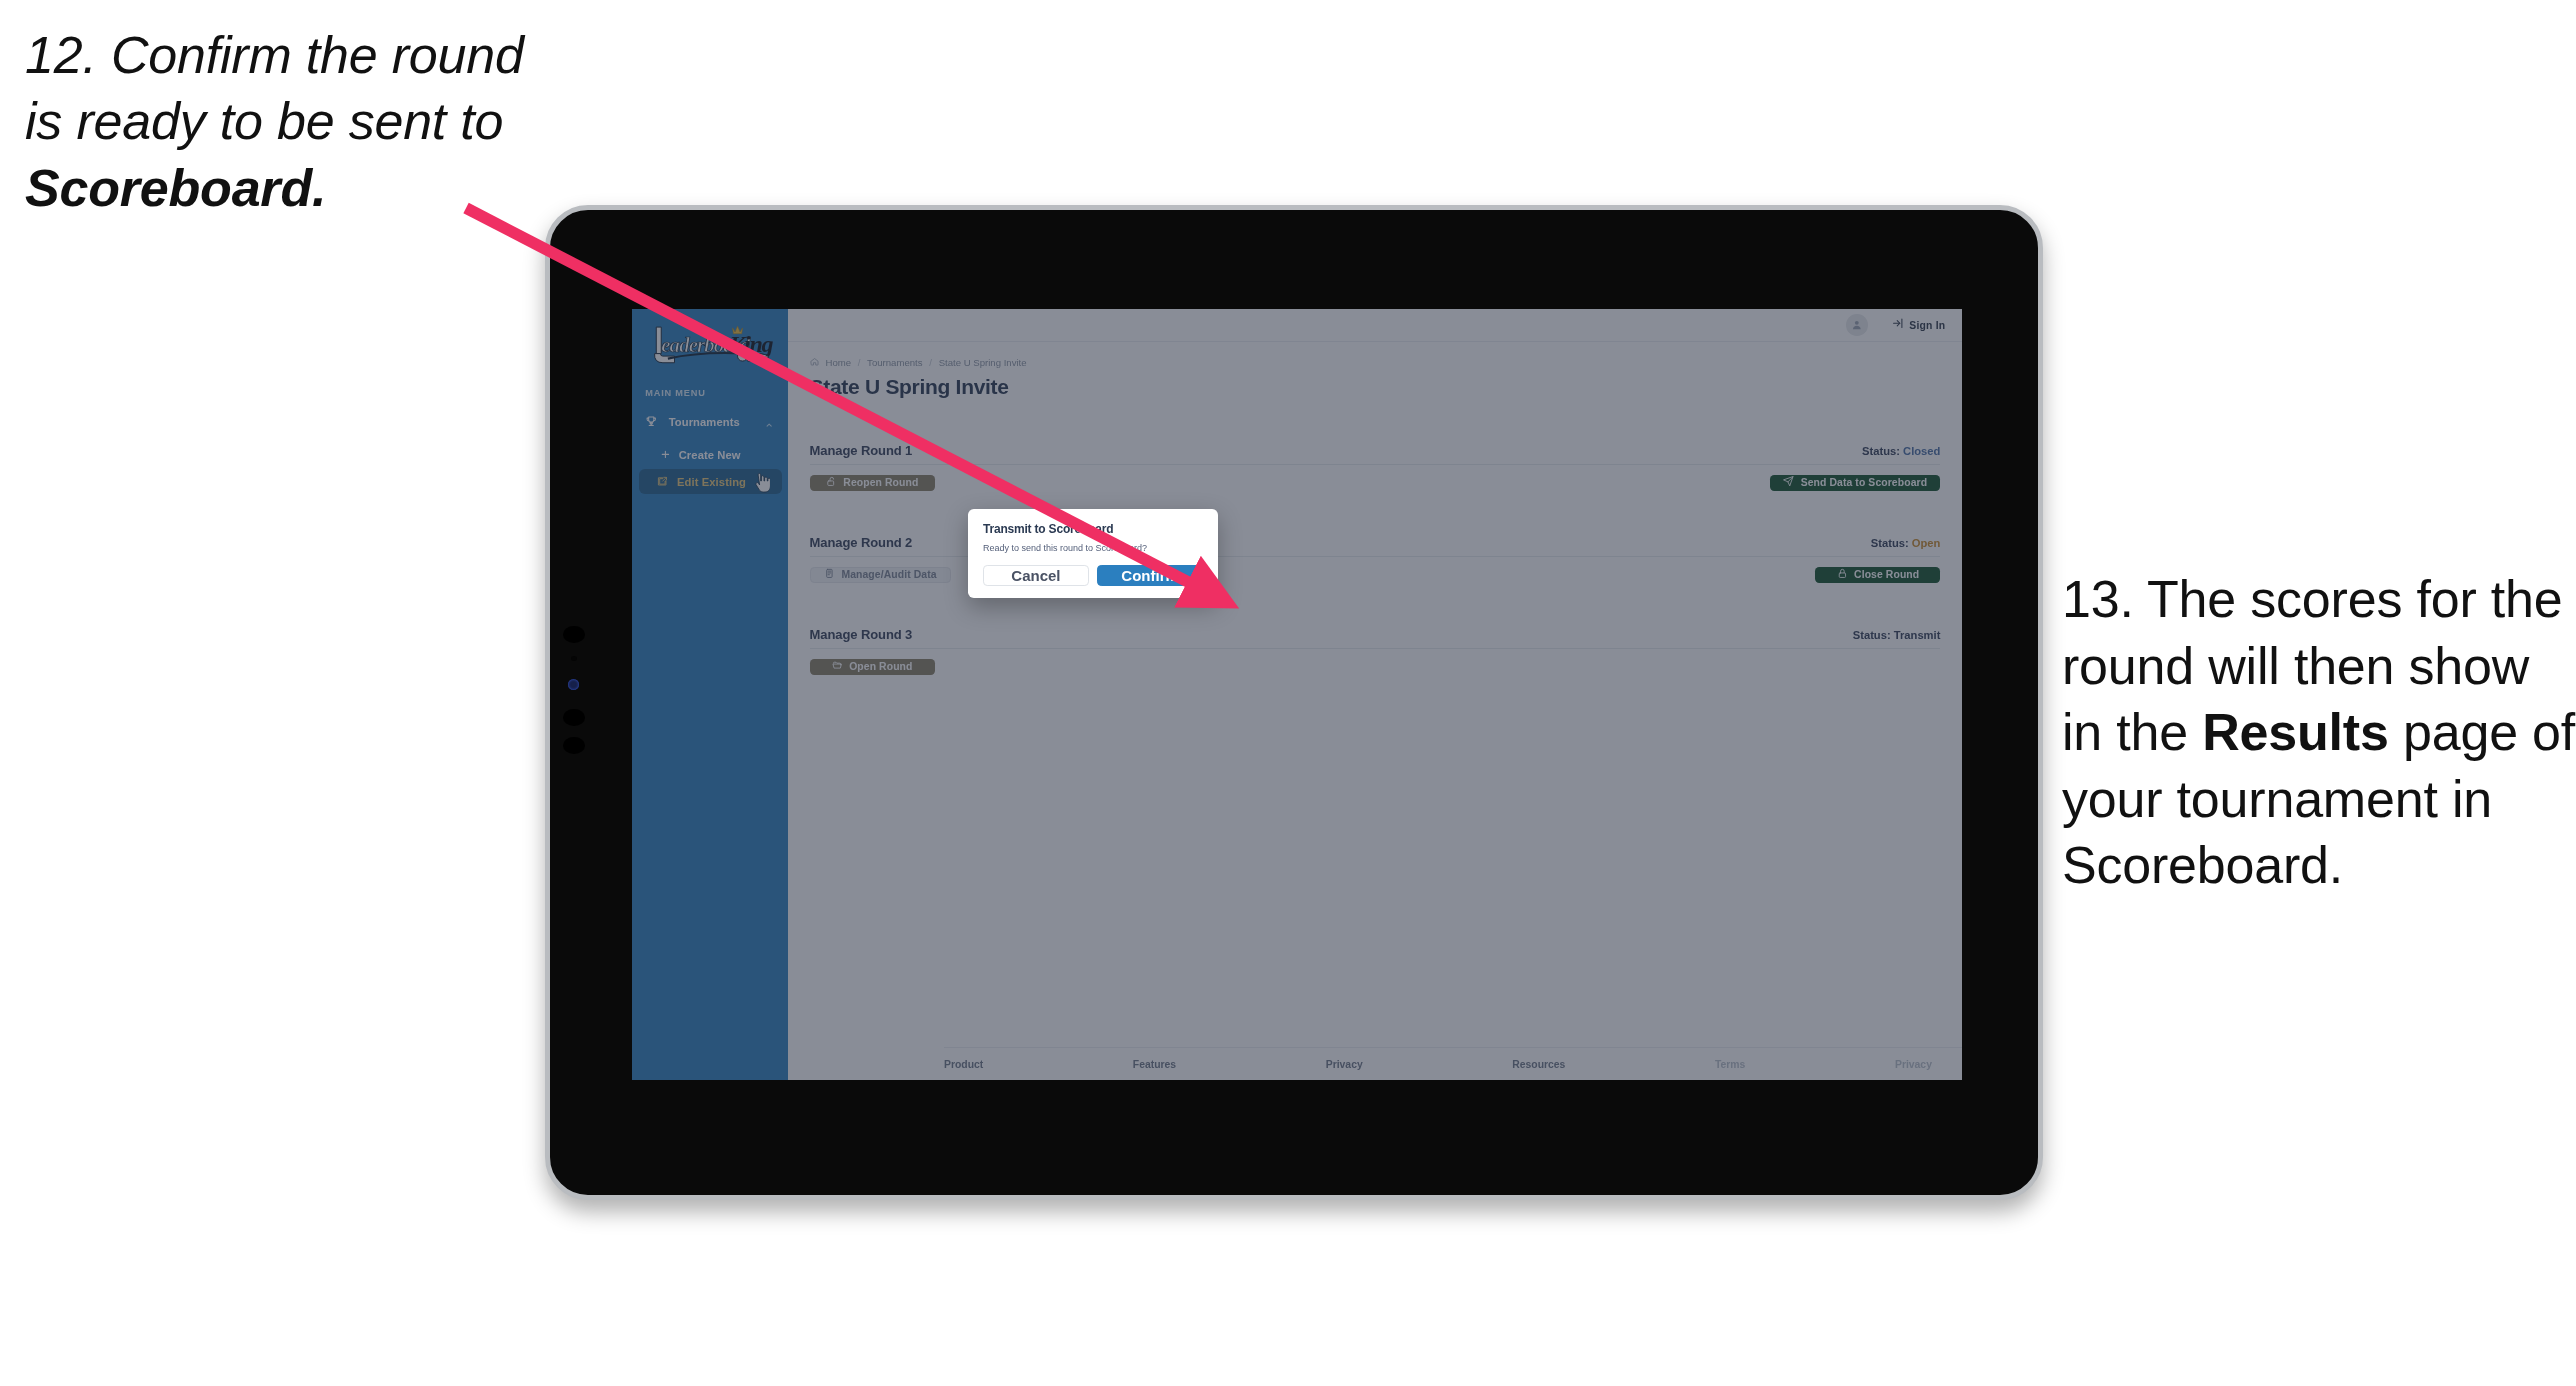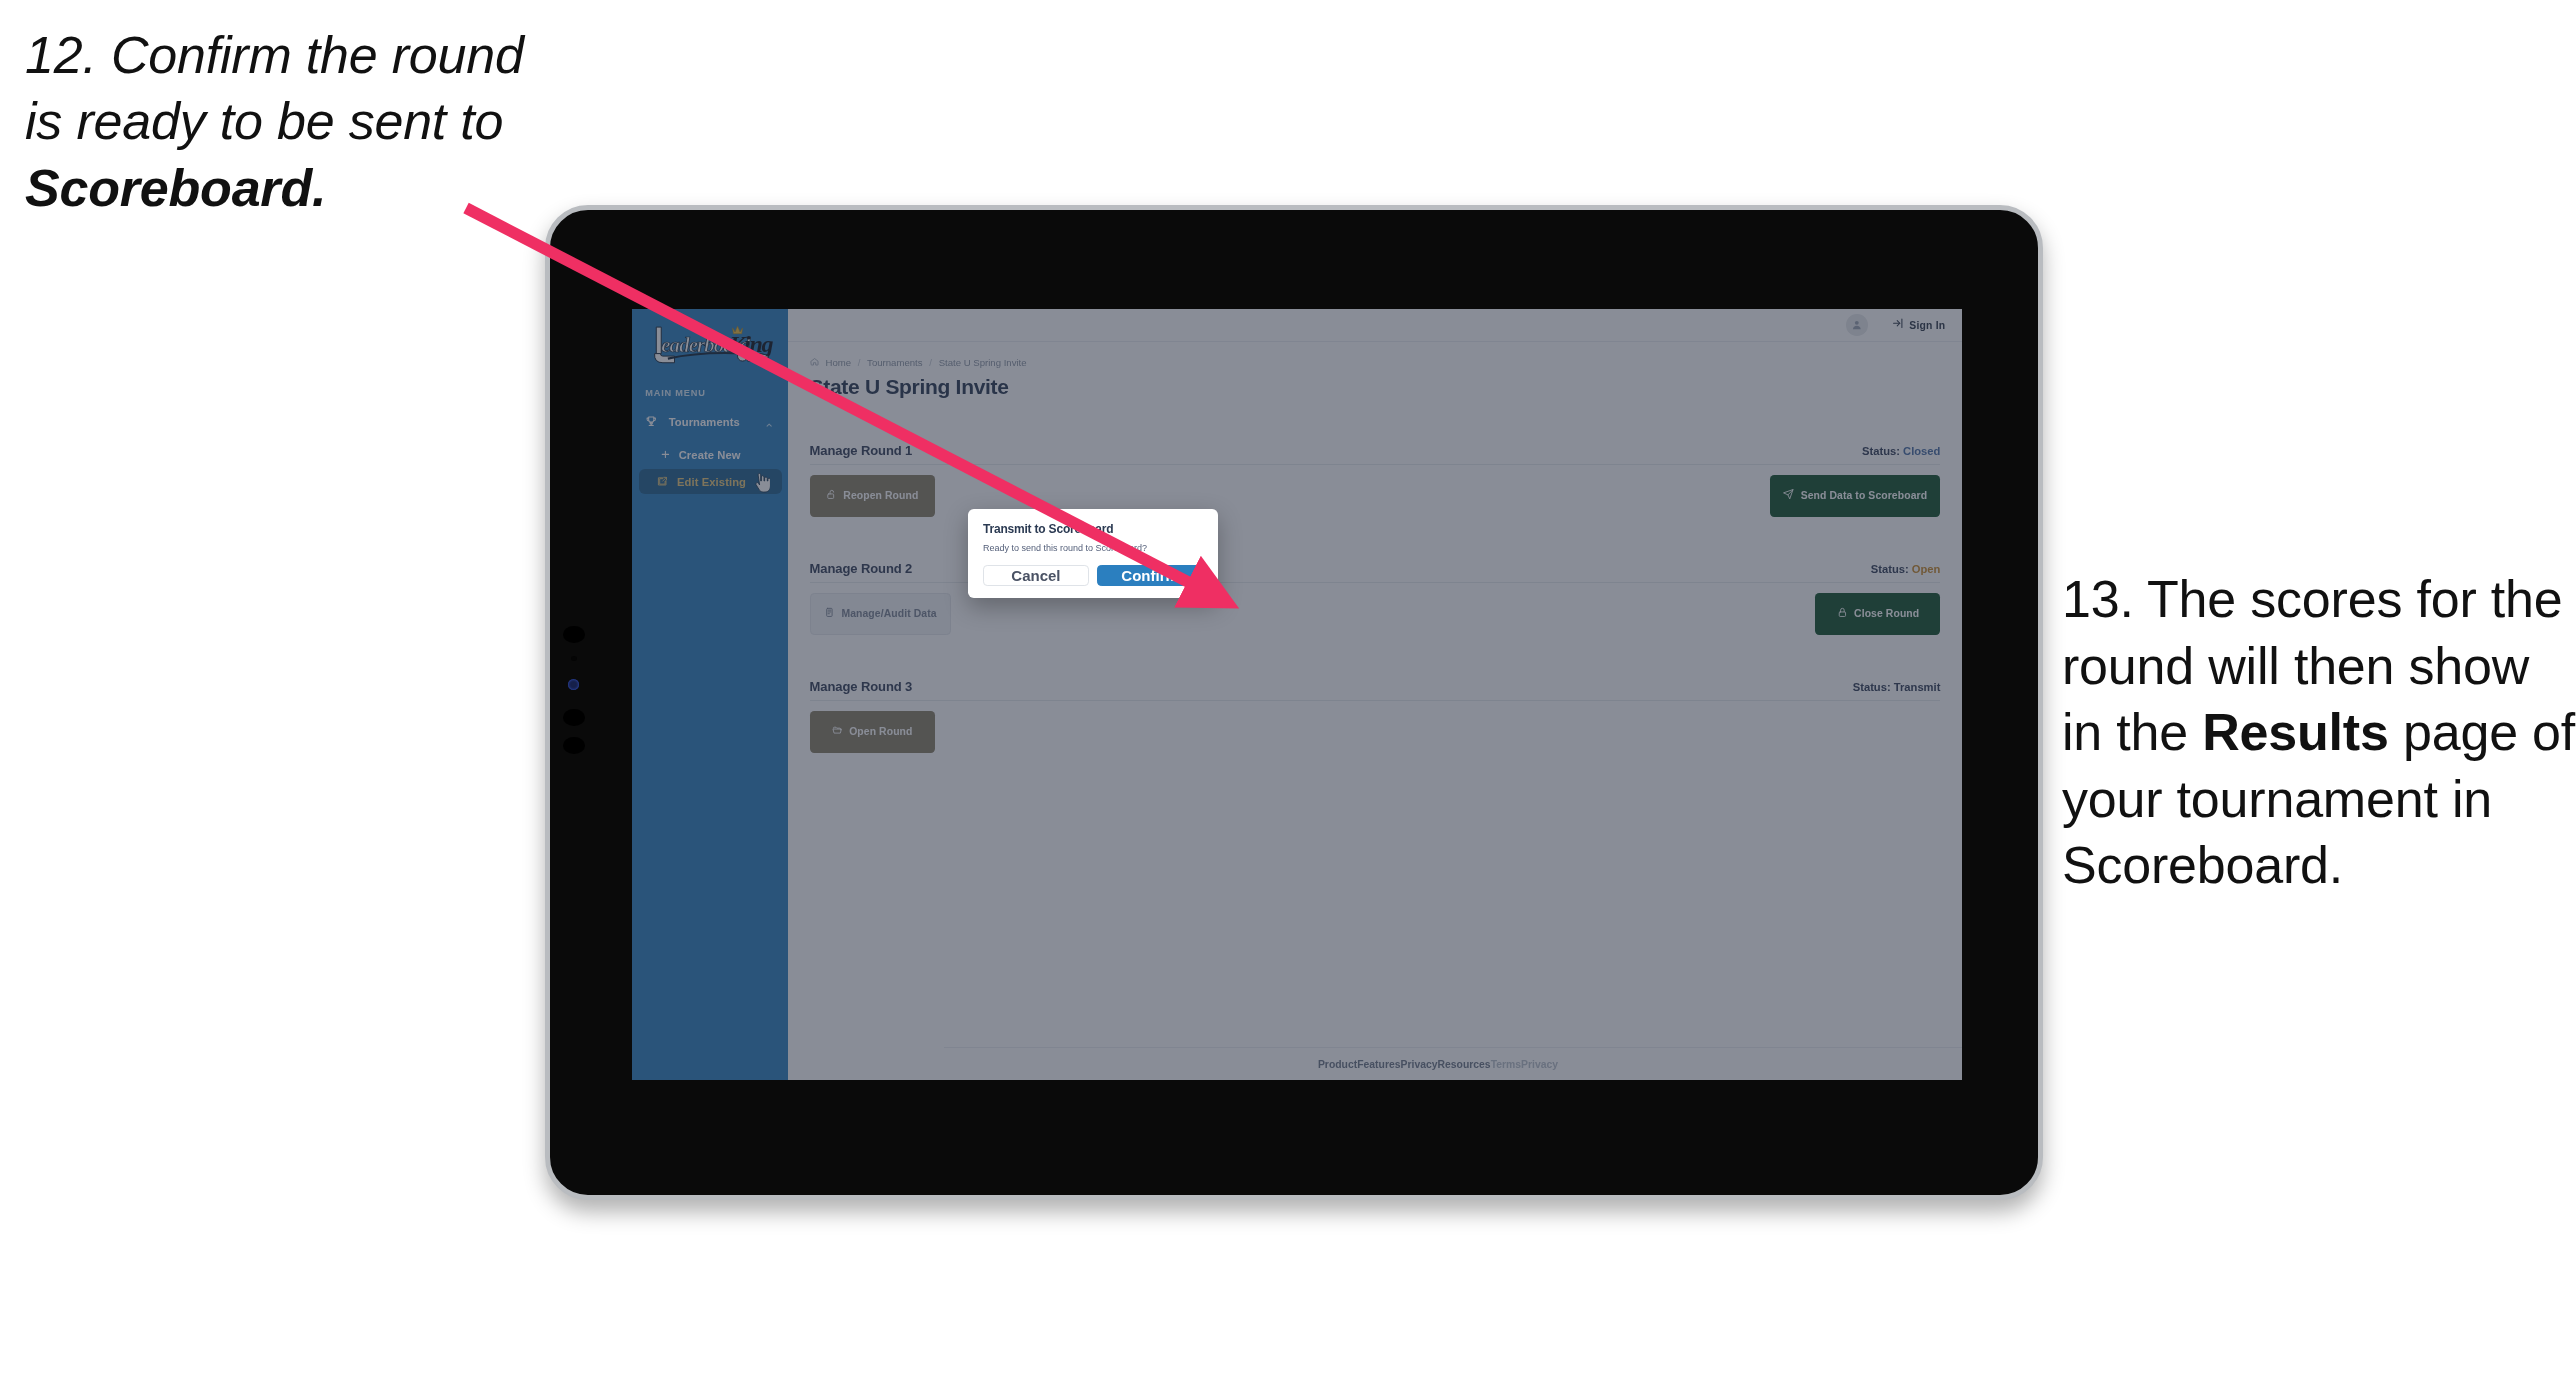--- a/index.html
+++ b/index.html
@@ -126,33 +126,33 @@
   .round-title { font-size: 13px; font-weight: 700; color: #35415a; letter-spacing: -0.1px; }
   .round-status { font-size: 11.2px; font-weight: 700; color: #35415a; margin-top: 28px; }
   .round-status .status-value-closed  { color: #4a6fa5; }
   .round-status .status-value-open    { color: #c98c2e; }
   .round-status .status-value-pending { color: #35415a; }
   .round-rule { margin-top: 5.8px; height: 0.8px; background: #e7eaee; }
 
   .round-actions { margin-top: 10px; display: flex; align-items: center; justify-content: space-between; }
   .btn {
     display: inline-flex; align-items: center; justify-content: center; gap: 6.7px;
-    height: 42px; padding: 0 13.3px; border-radius: 4.2px;
+    height: 16px; padding: 0 13.3px; border-radius: 4.2px;
     font-size: 10.4px; font-weight: 700; letter-spacing: 0.1px;
     border: none; cursor: pointer;
   }
   .btn-muted   { background: #8a8067; color: #ffffff; min-width: 125px; }
   .btn-ghost   { background: #f1f3f5; color: #7b8494; min-width: 125px; border: 0.8px solid #e4e7ec; }
   .btn-primary { background: #14532d; color: #ffffff; min-width: 125px; }
   .btn svg { flex: 0 0 auto; }
 
   #footer {
     position: absolute; left: 156px; right: 0; bottom: 0; height: 33px;
     background: #ffffff; border-top: 0.8px solid #eceef1;
-    display: flex; align-items: center; justify-content: center; 
+    display: flex; align-items: center; justify-content: space-between; 
     padding-right: 30px;
   }
   #footer span { font-size: 10.4px; font-weight: 700; color: #6e7888; }
   #footer span.muted { color: #b9c0ca; }
 
   
   #overlay {
     position: absolute; left: 0; top: 0; width: 1330px; height: 771px;
     background: rgba(40,48,66,0.55);
   }

